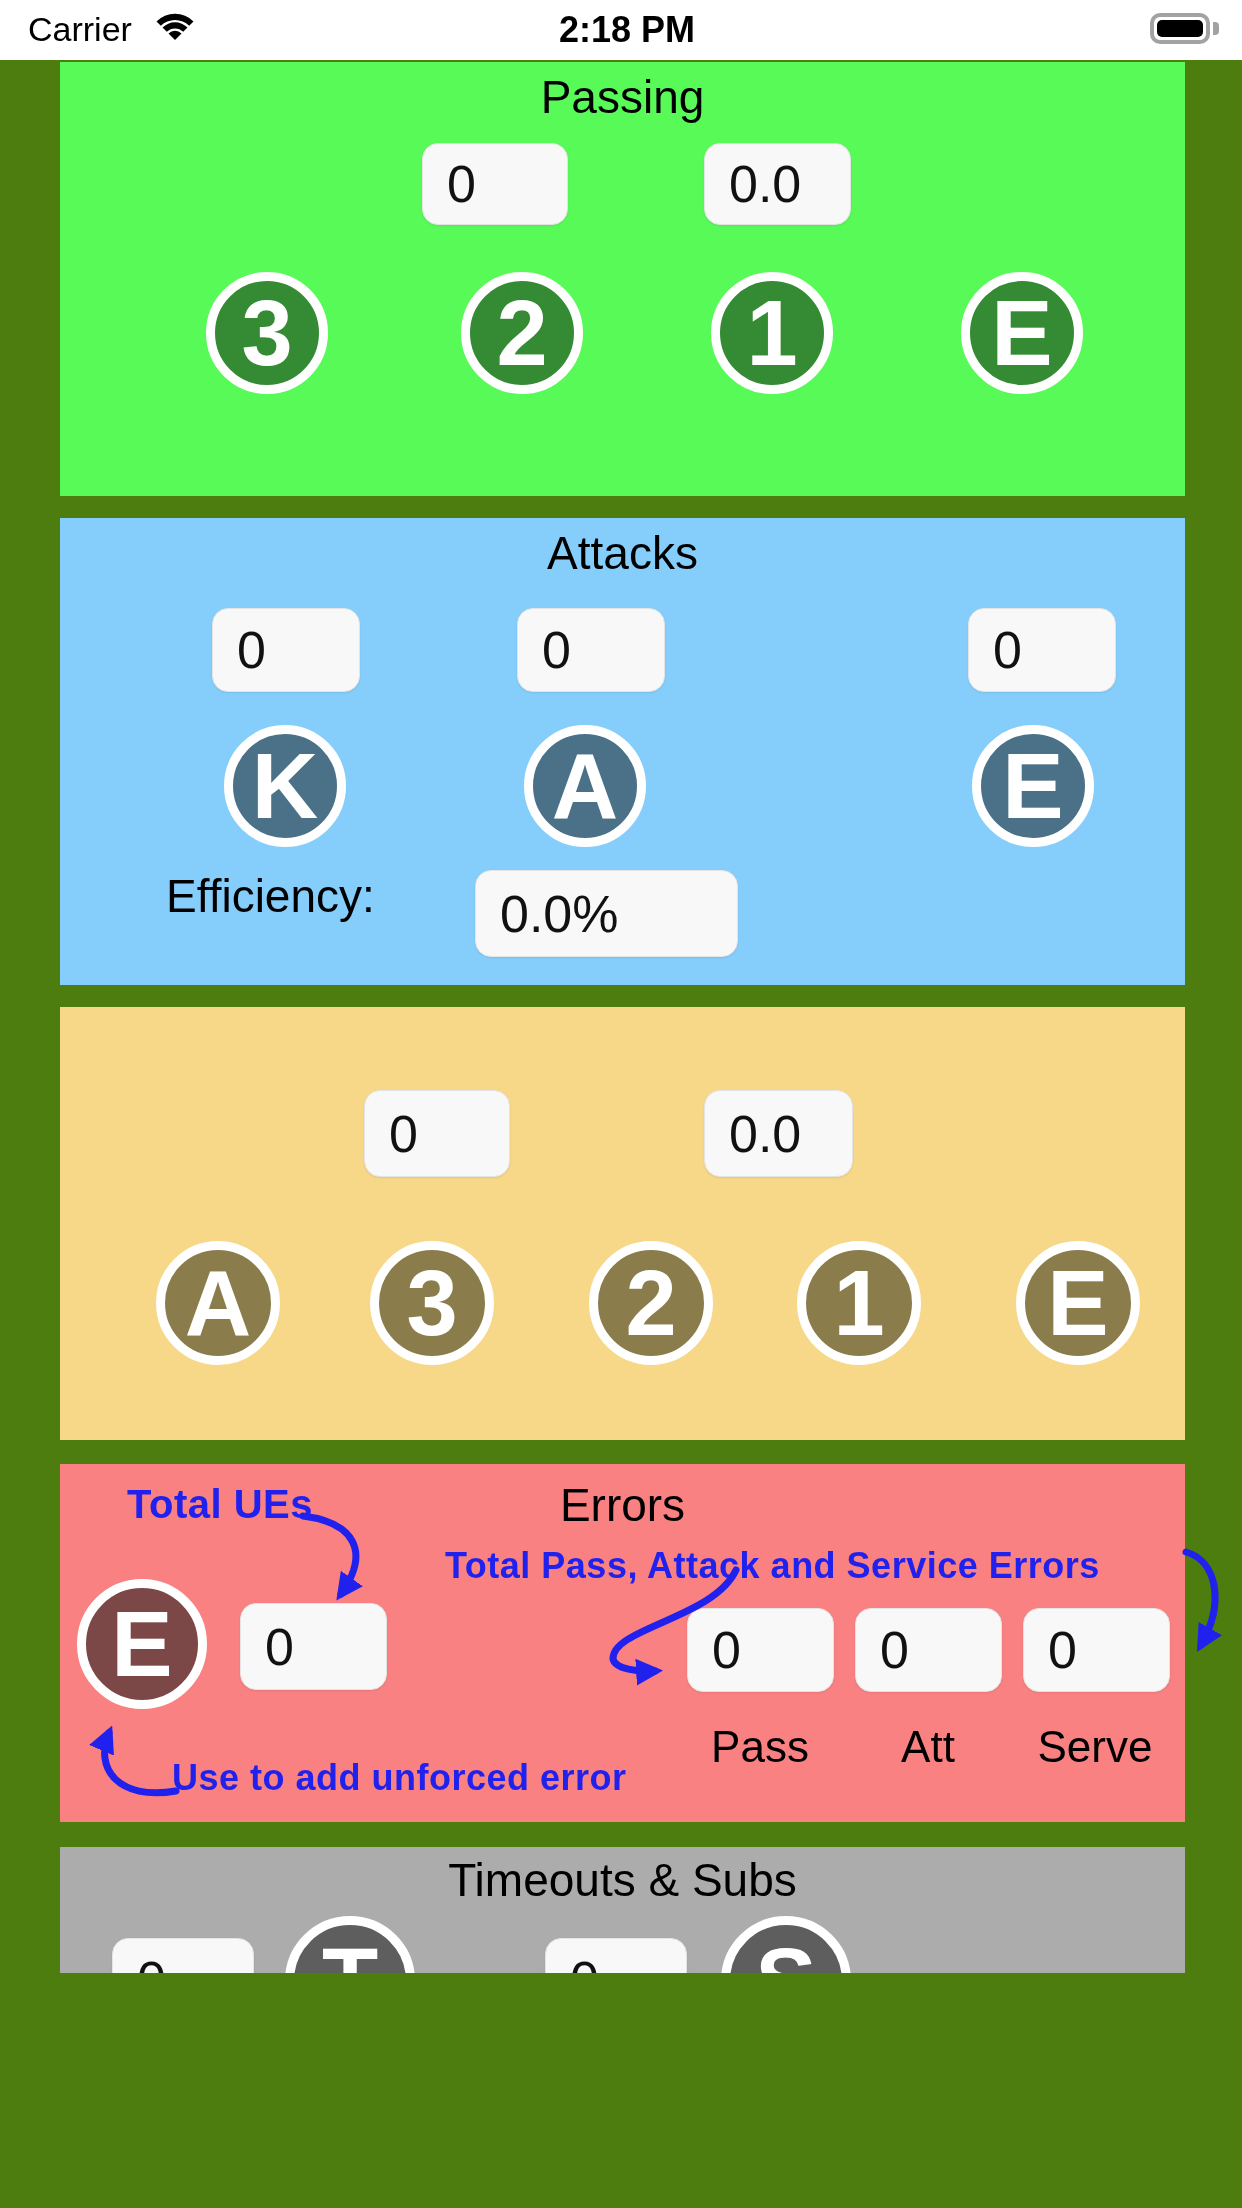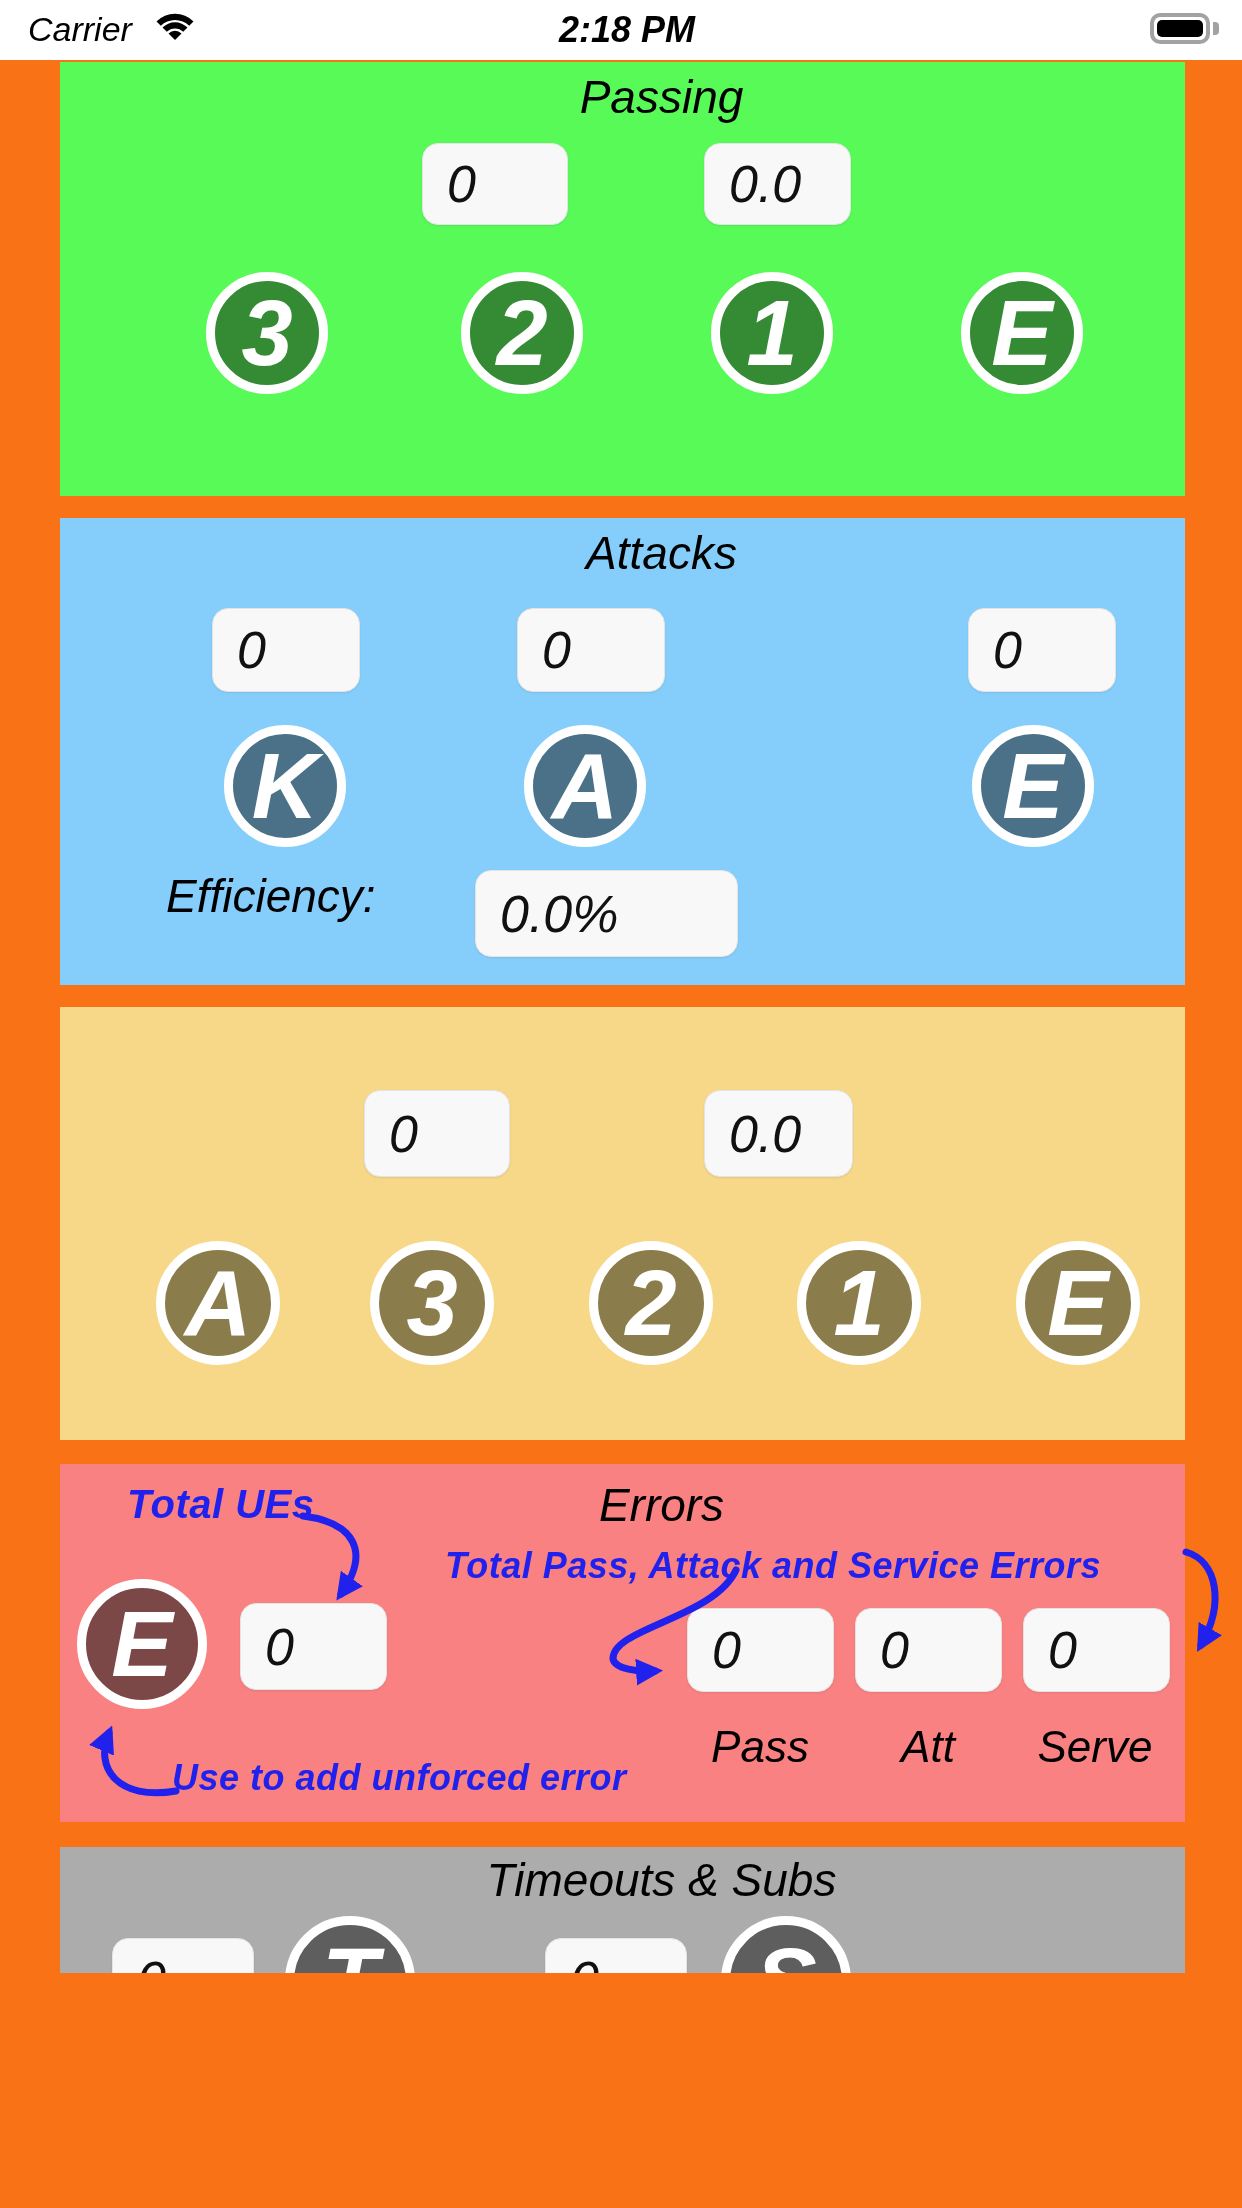--- a/index.html
+++ b/index.html
@@ -1,30 +1,30 @@
 <!DOCTYPE html>
 <html><head>
 <meta charset="utf-8">
 <style>
   html,body{margin:0;padding:0;background:#fff;}
   .screen{
-    position:relative;width:1242px;height:2208px;background:#f97316;overflow:hidden;
-    font-family:"Liberation Sans","DejaVu Sans",sans-serif;color:#000;font-style:italic;
+    position:relative;width:1242px;height:2208px;background:#4d7c0f;overflow:hidden;
+    font-family:"Liberation Sans","DejaVu Sans",sans-serif;color:#000;
   }
   
   .statusbar{position:absolute;left:0;top:0;width:1242px;height:60px;background:#fff;}
   .carrier{position:absolute;left:28px;top:10px;font-size:34px;color:#000;}
   .wifi{position:absolute;left:154px;top:9px;}
   .time{position:absolute;left:6px;top:9px;width:1242px;text-align:center;font-size:36px;font-weight:bold;}
   .batt-body{position:absolute;left:1150px;top:13px;width:60px;height:31px;border:4px solid #a2a2a2;border-radius:10px;box-sizing:border-box;}
   .batt-fill{position:absolute;left:3px;top:3px;right:3px;bottom:3px;background:#000;border-radius:5px;}
   .batt-cap{position:absolute;left:1213px;top:22px;width:6px;height:13px;background:#a2a2a2;border-radius:0 4px 4px 0;}
   
   .panel{position:absolute;left:60px;width:1125px;}
-  .ptitle{position:absolute;left:0;top:8px;width:100%;text-align:center;font-size:46px;color:#000;margin-left:39px;}
+  .ptitle{position:absolute;left:0;top:8px;width:100%;text-align:center;font-size:46px;color:#000;}
   .ibox{
     position:absolute;background:#f8f8f8;border:1px solid #e4e4e4;border-radius:16px;
     box-shadow:0 1px 2px rgba(0,0,0,0.08);font-size:52px;color:#111;
     display:flex;align-items:center;padding-left:24px;box-sizing:border-box;
   }
   .circle{
     position:absolute;border:9px solid #fff;border-radius:50%;box-sizing:border-box;
     display:flex;align-items:center;justify-content:center;
     color:#fff;font-weight:bold;font-size:92px;line-height:1;
   }

